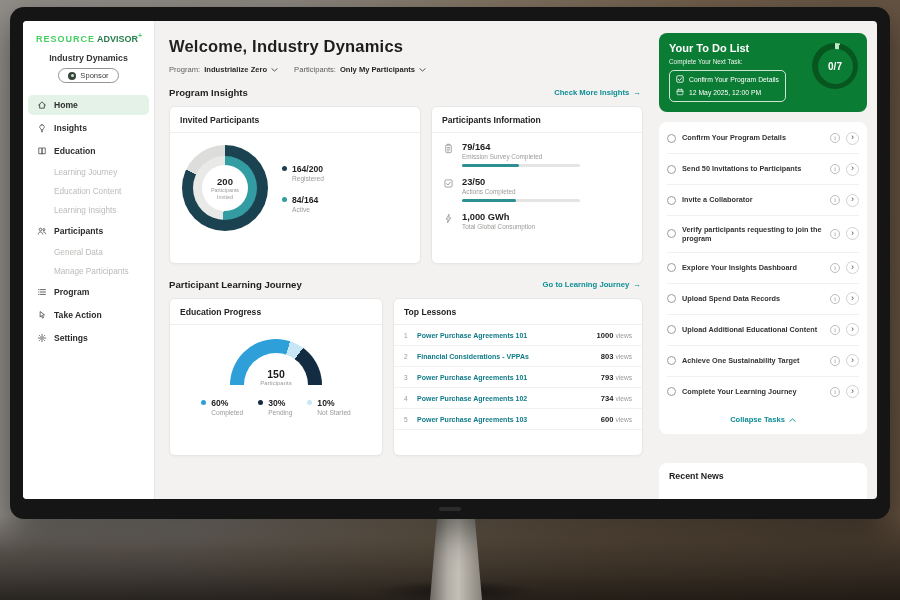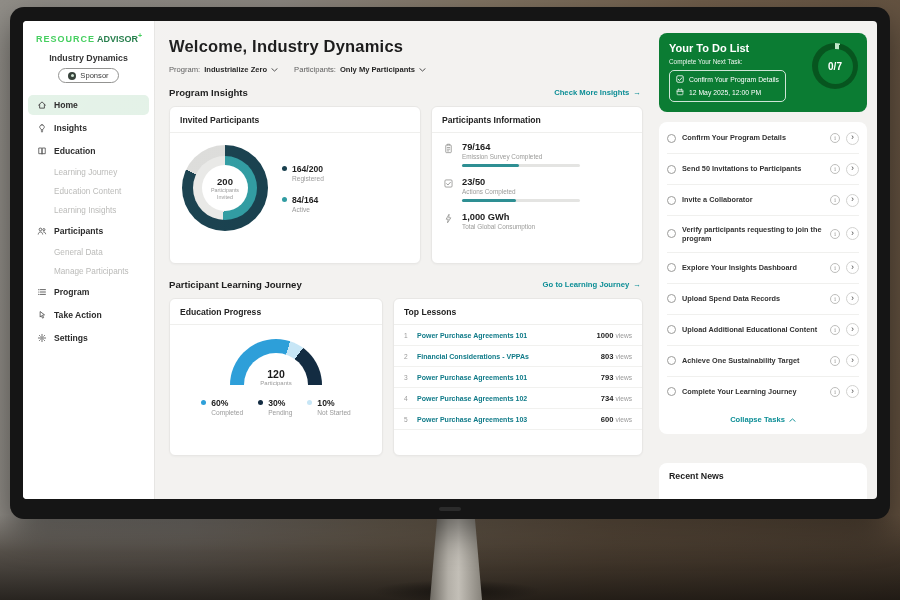--- a/index.html
+++ b/index.html
@@ -353,21 +353,21 @@
           </a>
         </div>
 
         <div class="cards" data-interactable="false">
           <div class="card card-edu" data-interactable="false">
             <div class="card-title" data-interactable="false">Education Progress</div>
             <div class="gauge-area">
               <div class="gauge-wrap" data-interactable="false">
                 <div class="gauge" data-interactable="false" style="background: conic-gradient(from 270deg, rgb(45, 159, 217) 0%, rgb(45, 159, 217) 30%, rgb(199, 230, 246) 30%, rgb(199, 230, 246) 35%, rgb(19, 44, 66) 35%, rgb(19, 44, 66) 50%, rgba(0, 0, 0, 0) 50%, rgba(0, 0, 0, 0) 100%);"></div>
                 <div class="gauge-center" data-interactable="false">
-                  <div class="gc-value" data-interactable="false">120</div>
+                  <div class="gc-value" data-interactable="false">150</div>
                   <div class="gc-label" data-interactable="false">Participants</div>
                 </div>
               </div>
               <div class="gauge-legend" data-interactable="false">
                 <div class="legend-item" data-interactable="false">
                   <span class="dot" data-interactable="false" style="background: rgb(45, 159, 217);"></span>
                   <div>
                     <div class="lg-value" data-interactable="false">60%</div>
                     <div class="lg-label" data-interactable="false">Completed</div>
                   </div>

